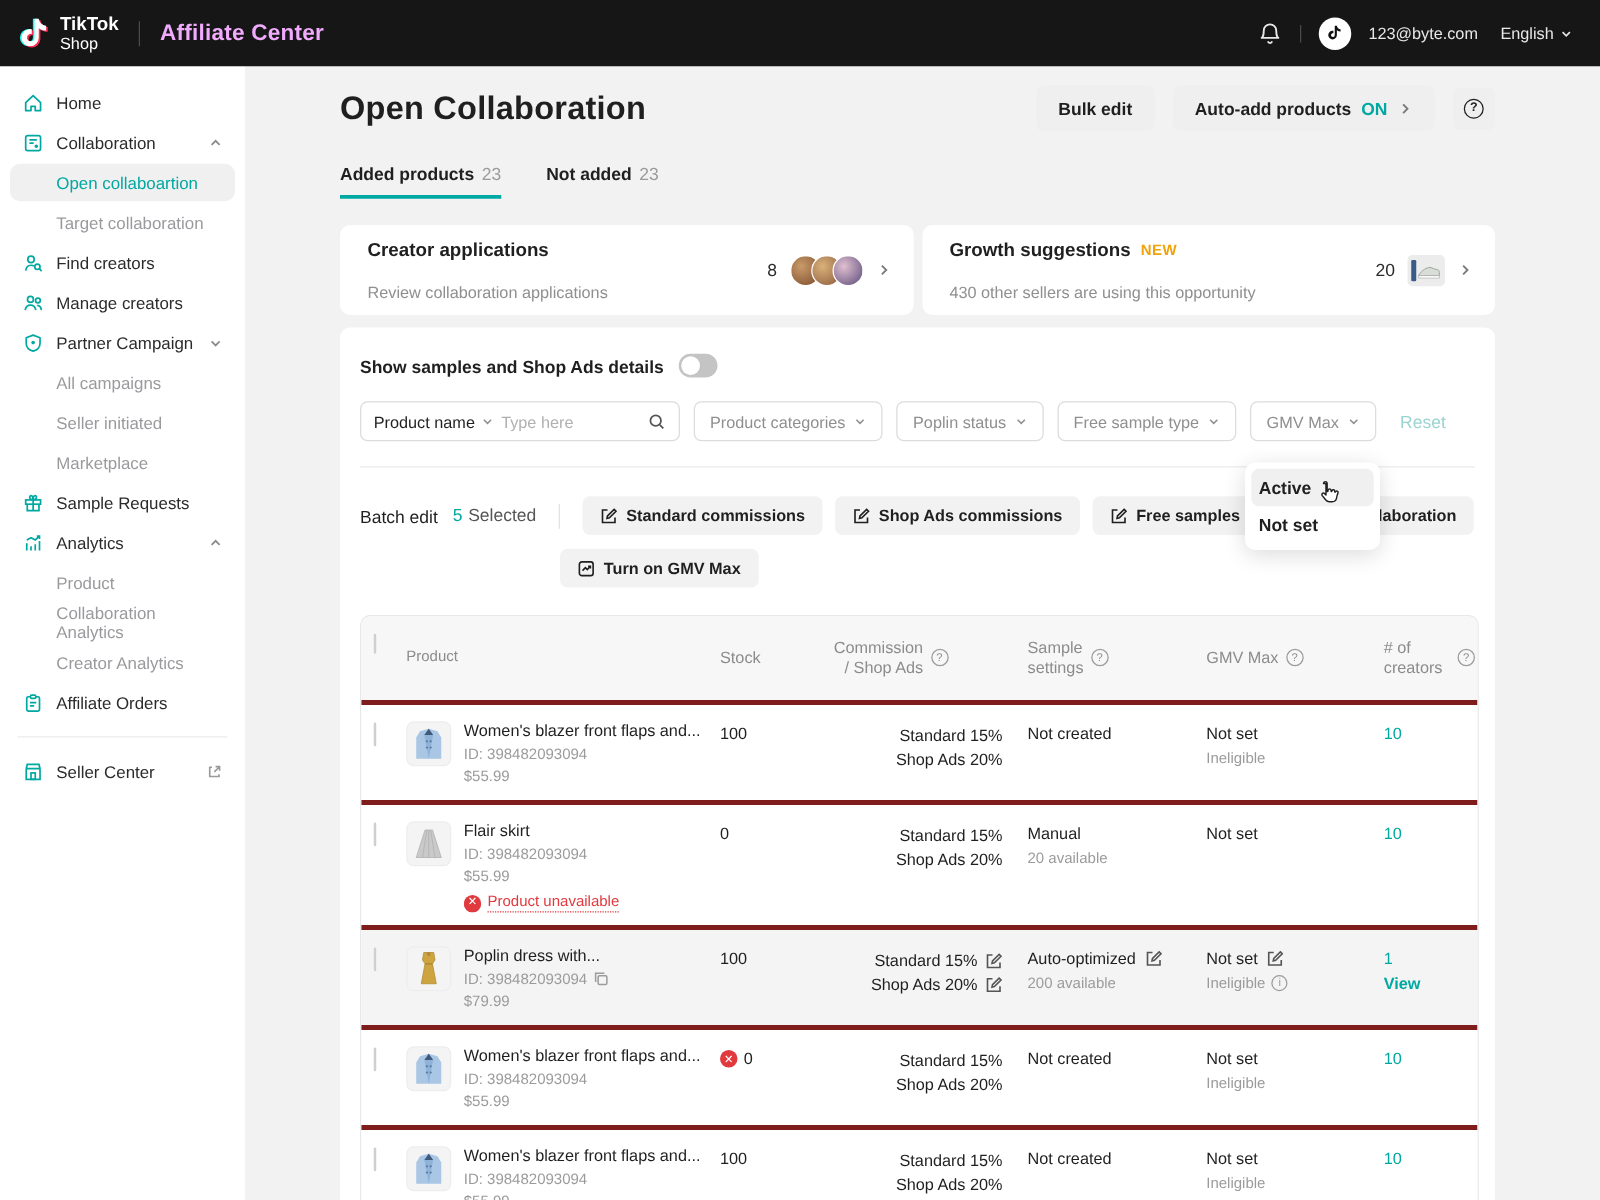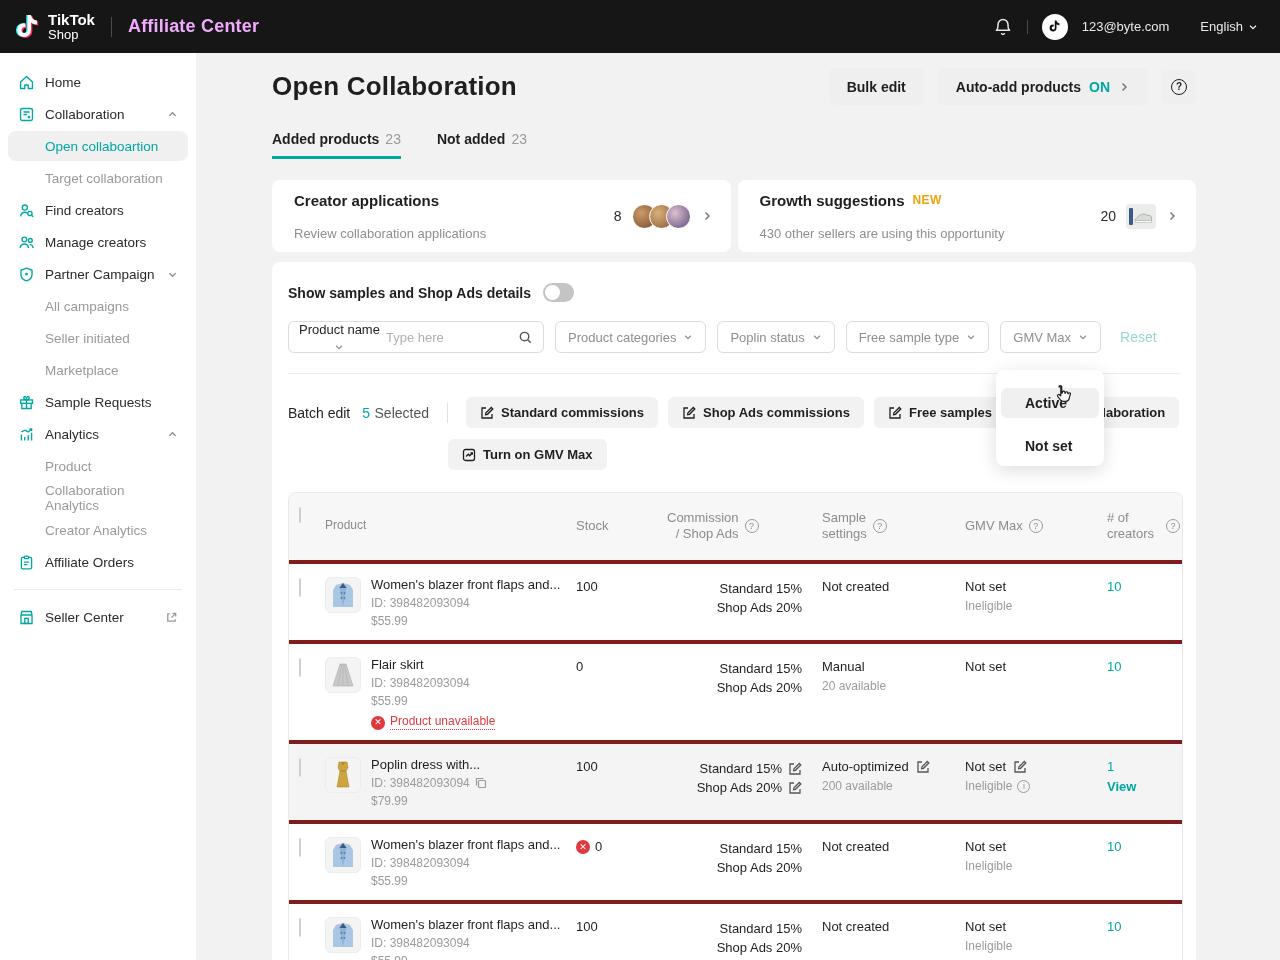--- a/index.html
+++ b/index.html
@@ -14,21 +14,21 @@
   .logo-text { color:#fff; line-height:1.02; }
   .logo-text .l1 { font-size:15px; font-weight:bold; }
   .logo-text .l2 { font-size:13px; }
   .topbar-divider { width:1px; height:20px; background:#4a4a4a; margin:0 16px; }
   .app-title { color:#f0abfc; font-size:18px; font-weight:bold; letter-spacing:.2px; }
   .topbar-right { margin-left:auto; display:flex; align-items:center; gap:14px; color:#e8e8e8; }
   .bell { width:20px; height:20px; }
   .tb-div2 { width:1px; height:14px; background:#4a4a4a; }
   .avatar-circle { width:26px; height:26px; border-radius:50%; background:#fff; display:flex; align-items:center; justify-content:center; }
   .email { font-size:13px; color:#e8e8e8; }
-  .lang { display:flex; align-items:center; gap:5px; font-size:13px; color:#e8e8e8; margin-left:17px; }
+  .lang { display:flex; align-items:center; gap:5px; font-size:13px; color:#e8e8e8; margin-left:4px; }
 
   
   .sidebar { position:absolute; top:53px; left:0; bottom:0; width:196px; background:#fff; padding:14px 8px 0 8px; z-index:10; }
   .sb-item { display:flex; align-items:center; gap:10px; height:30px; padding:0 10px; font-size:13.5px; color:#2b2b2b; border-radius:8px; cursor:pointer; margin-bottom:2px; }
   .sb-item .ic { width:17px; height:17px; color:#00a8a2; flex:none; display:flex; }
   .sb-item .chev { margin-left:auto; color:#8a8a8a; width:11px; height:11px; display:flex; }
   .sb-sub { display:flex; align-items:center; height:30px; padding:0 10px 0 37px; font-size:13.5px; color:#9a9a9e; border-radius:8px; cursor:pointer; margin-bottom:2px; }
   .sb-sub.active { background:#f0f0f0; color:#00a8a2; }
   .sb-divider { height:1px; background:#ebebeb; margin:12px 6px; }
   .sb-item .ext { margin-left:auto; color:#9a9a9a; width:13px; height:13px; display:flex; }
@@ -65,21 +65,21 @@
   
   .panel { background:#fff; border-radius:8px; margin-top:10px; padding:21px 16px 40px 16px; height:800px; }
   .toggle-row { display:flex; align-items:center; gap:12px; }
   .toggle-label { font-size:14px; font-weight:bold; }
   .toggle { width:31px; height:19px; border-radius:10px; background:#c4c4c4; position:relative; cursor:pointer; }
   .toggle .knob { position:absolute; top:2px; left:2px; width:15px; height:15px; border-radius:50%; background:#fff; }
 
   .filters { display:flex; align-items:center; gap:11px; margin-top:19px; }
   .f-box { height:32px; border:1px solid #dcdcdc; border-radius:6px; display:flex; align-items:center; font-size:13px; color:#8f8f8f; padding:0 12px; background:#fff; cursor:pointer; gap:7px; }
   .f-search { width:256px; padding:0 10px; gap:6px; }
-  .f-search .sel { color:#1f1f1f; display:flex; align-items:center; gap:5px; white-space:nowrap;flex-direction:column; }
+  .f-search .sel { color:#1f1f1f; display:flex; align-items:center; gap:5px; white-space:nowrap; }
   .f-search input { border:none; outline:none; flex:1; min-width:0; font-size:13px; font-family:inherit; color:#1f1f1f; }
   .f-search input::placeholder { color:#b0b0b0; }
   .chev-dn { width:10px; height:10px; display:flex; color:#8f8f8f; flex:none; }
   .reset { font-size:14px; color:#9ad4d1; margin-left:8px; cursor:default; }
   .hr { height:1px; background:#ececec; margin-top:20px; }
 
   .batch-row { display:flex; align-items:center; gap:10px; margin-top:23px; }
   .batch-label { font-size:14px; color:#1f1f1f; }
   .sel-count { font-size:14px; color:#00a8a2; margin-left:2px; }
   .sel-word { font-size:14px; color:#555; }
@@ -115,21 +115,21 @@
   .th-cell { display:flex; align-items:center; gap:6px; }
   .th-lines div { line-height:16px; }
   .qh { width:14px; height:14px; border:1px solid #9b9b9b; border-radius:50%; font-size:9px; display:flex; align-items:center; justify-content:center; color:#8c8c8c; flex:none; cursor:pointer; }
   .edit-ic { width:14px; height:14px; display:flex; color:#555; cursor:pointer; flex:none; }
   .err-ic { width:14px; height:14px; border-radius:50%; background:#e0393e; color:#fff; font-size:9px; font-weight:bold; display:flex; align-items:center; justify-content:center; flex:none; margin-top:1px; }
   .copy-ic { width:12px; height:12px; display:flex; color:#9b9b9b; cursor:pointer; }
   .info-ic { width:13px; height:13px; border:1px solid #9b9b9b; border-radius:50%; font-size:9px; display:flex; align-items:center; justify-content:center; color:#9b9b9b; cursor:pointer; }
 
   
   .dropdown { position:absolute; left:996px; top:370px; width:108px; background:#fff; border-radius:8px; box-shadow:0 4px 18px rgba(0,0,0,.14); padding:5px; z-index:40; }
-  .dd-item { height:30px; display:flex; align-items:center; padding:0 24px; font-size:14px; font-weight:bold; color:#1f1f1f; border-radius:6px; cursor:pointer;margin-top:13px; }
+  .dd-item { height:30px; display:flex; align-items:center; padding:0 6px; font-size:14px; font-weight:bold; color:#1f1f1f; border-radius:6px; cursor:pointer; }
   .dd-item.hover { background:#f0f0f0; }
   .cursor-hand { position:absolute; left:1051px; top:382px; z-index:50; pointer-events:none; }
 </style>
 </head>
 <body>
 
 <div class="page">
 
   <div class="topbar">
     <div class="logo-wrap">

